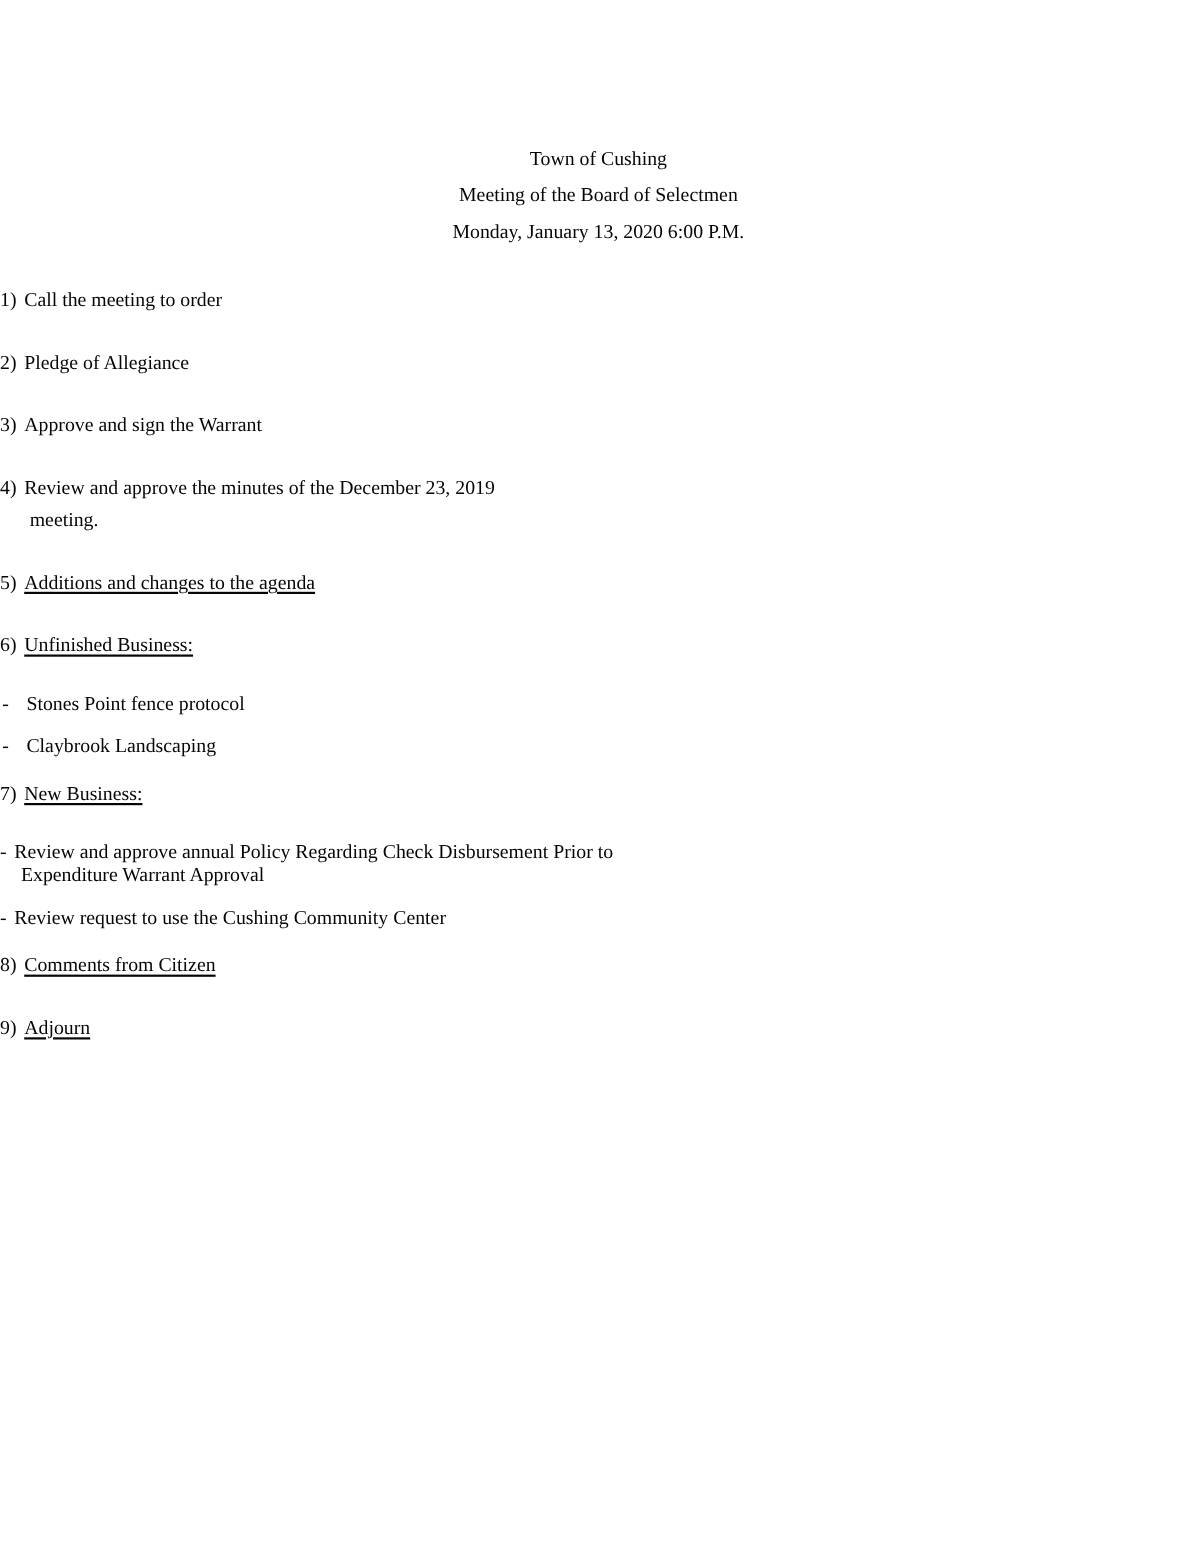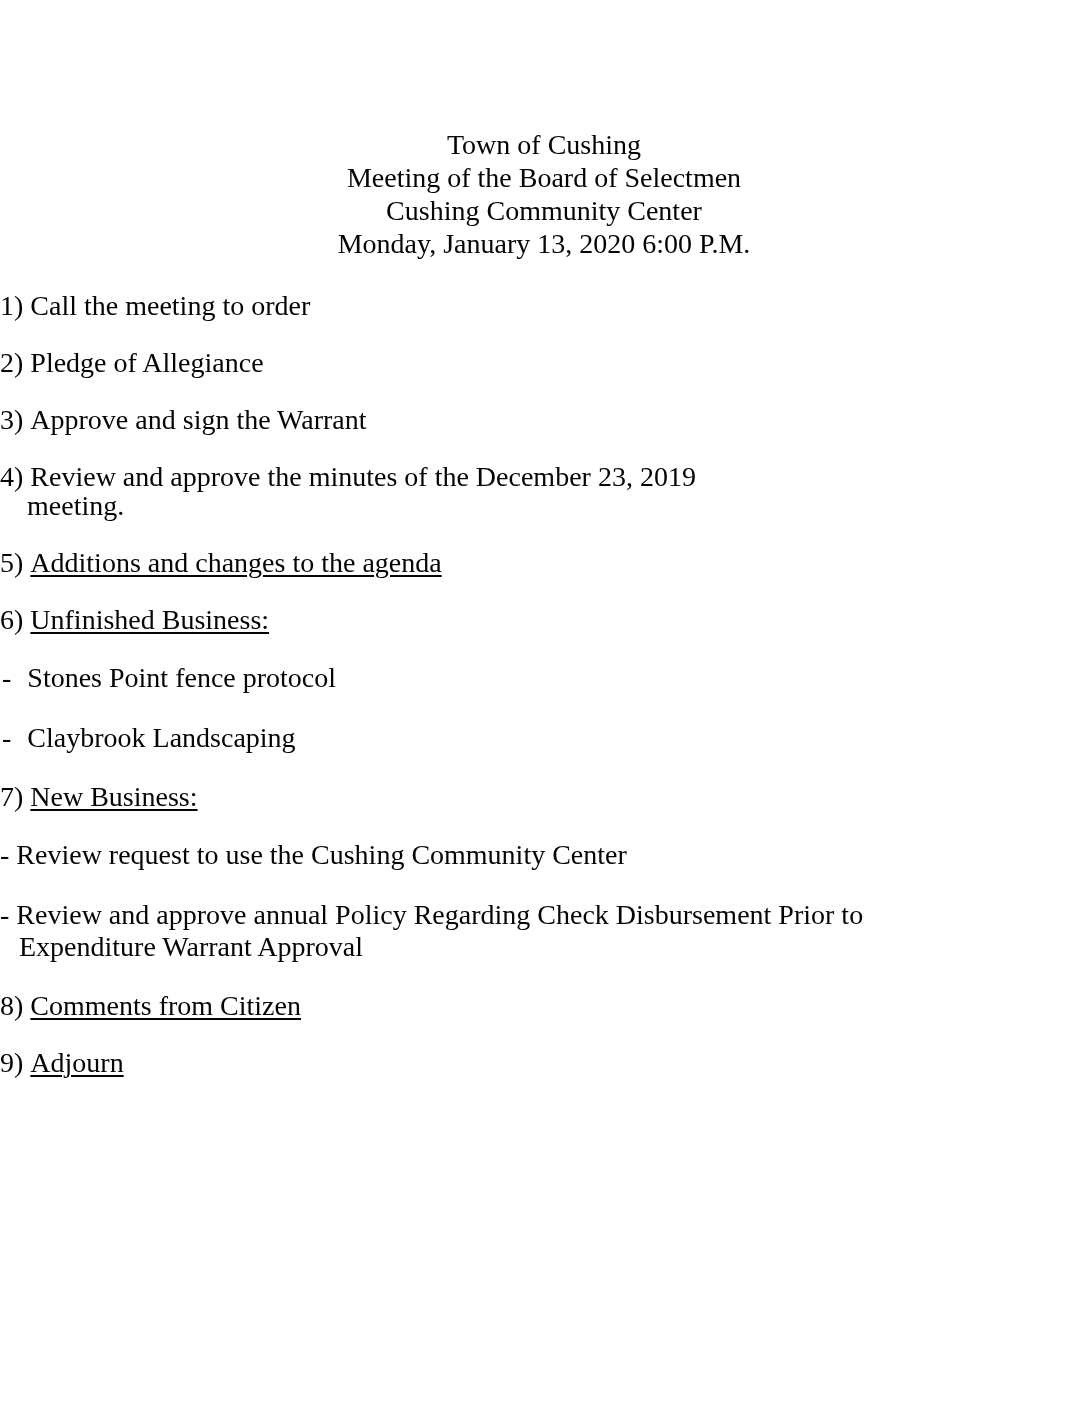--- a/index.html
+++ b/index.html
@@ -7,21 +7,21 @@
     padding: 0;
     background: #ffffff;
   }
   .page {
     position: relative;
     width: 1088px;
     height: 1161px;
     background: #ffffff;
     overflow: hidden;
     font-family: "Liberation Serif", "DejaVu Serif", serif;
-    font-size: 28px;
+    font-size: 18px;
     color: #050505;
     -webkit-font-smoothing: antialiased;
   }
   .title-block {
     padding-top: 128px;
     text-align: center;
     line-height: 33px;
   }
   .title-line {
     display: block;
@@ -66,21 +66,20 @@
   .text { display: inline; }
 </style>
 </head>
 <body>
 
 <div class="page">
 
   <div class="title-block">
     <span class="title-line">Town of Cushing</span>
     <span class="title-line">Meeting of the Board of Selectmen</span>
-    <span class="title-line">Cushing Community Center</span>
     <span class="title-line">Monday, January 13, 2020 6:00 P.M.</span>
   </div>
 
   <div class="content">
 
     <p class="item"><span class="marker">1)</span><span class="text">Call the meeting to order</span></p>
 
     <p class="item"><span class="marker">2)</span><span class="text">Pledge of Allegiance</span></p>
 
     <p class="item"><span class="marker">3)</span><span class="text">Approve and sign the Warrant</span></p>
@@ -91,23 +90,23 @@
 
     <p class="item"><span class="marker">6)</span><span class="text u">Unfinished Business:</span></p>
 
     <p class="sub6"><span class="marker">-</span><span class="text">Stones Point fence protocol</span></p>
 
 
     <p class="sub6"><span class="marker">-</span><span class="text">Claybrook Landscaping</span></p>
 
     <p class="item"><span class="marker">7)</span><span class="text u">New Business:</span></p>
 
+    <p class="sub7"><span class="marker">-</span><span class="text">Review and approve annual Policy Regarding Check Disbursement Prior to</span><br><span>Expenditure Warrant Approval</span></p>
+
     <p class="sub7"><span class="marker">-</span><span class="text">Review request to use the Cushing Community Center</span></p>
-
-    <p class="sub7"><span class="marker">-</span><span class="text">Review and approve annual Policy Regarding Check Disbursement Prior to</span><br><span>Expenditure Warrant Approval</span></p>
 
 
     <p class="item gap-before"><span class="marker">8)</span><span class="text u">Comments from Citizen</span></p>
 
     <p class="item indent9"><span class="marker">9)</span><span class="text u">Adjourn</span></p>
 
   </div>
 </div>
 
 </body></html>

